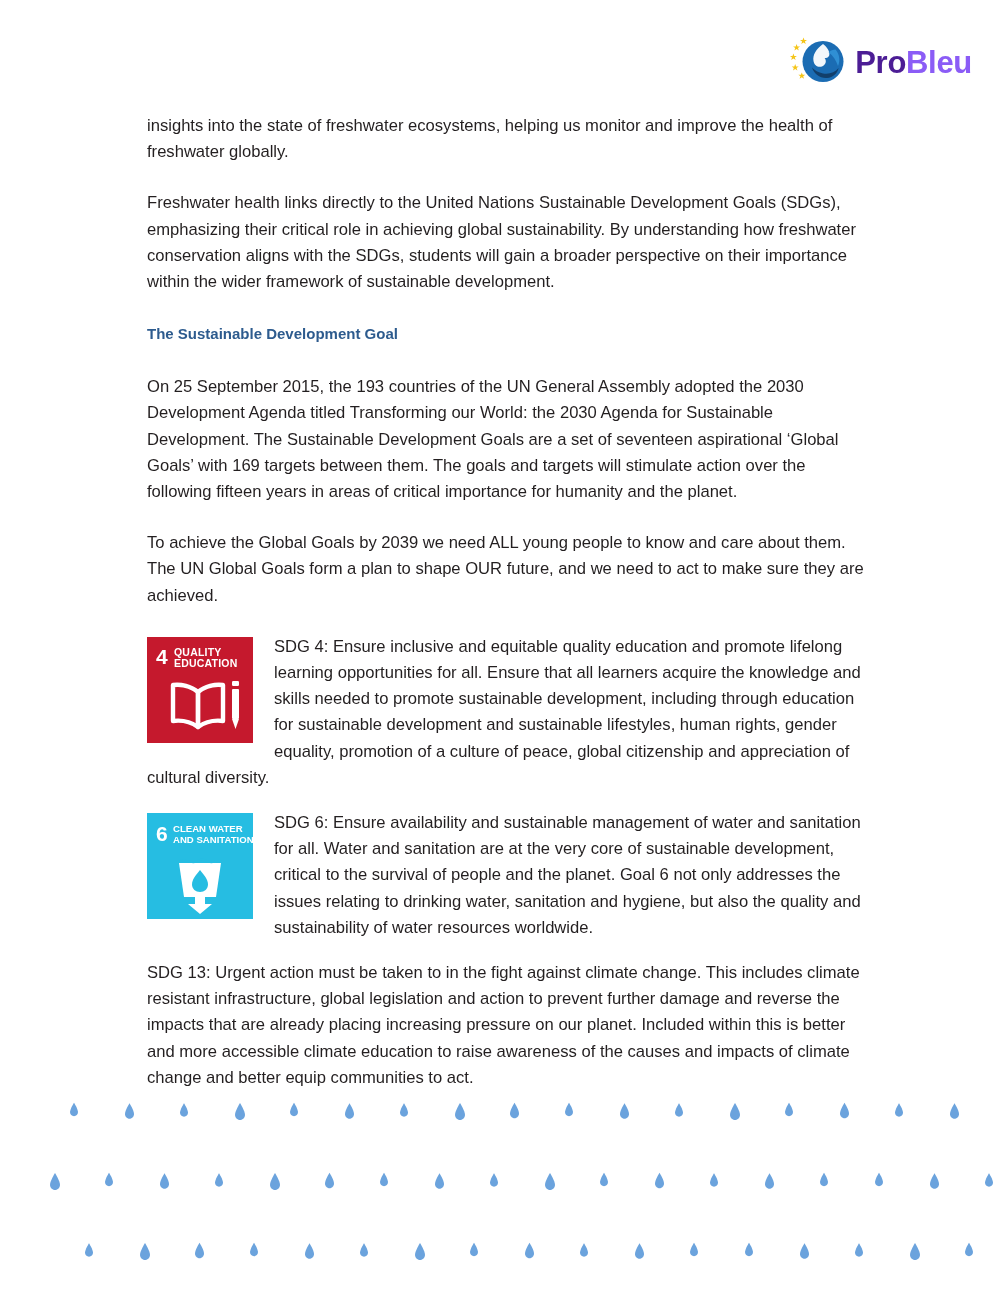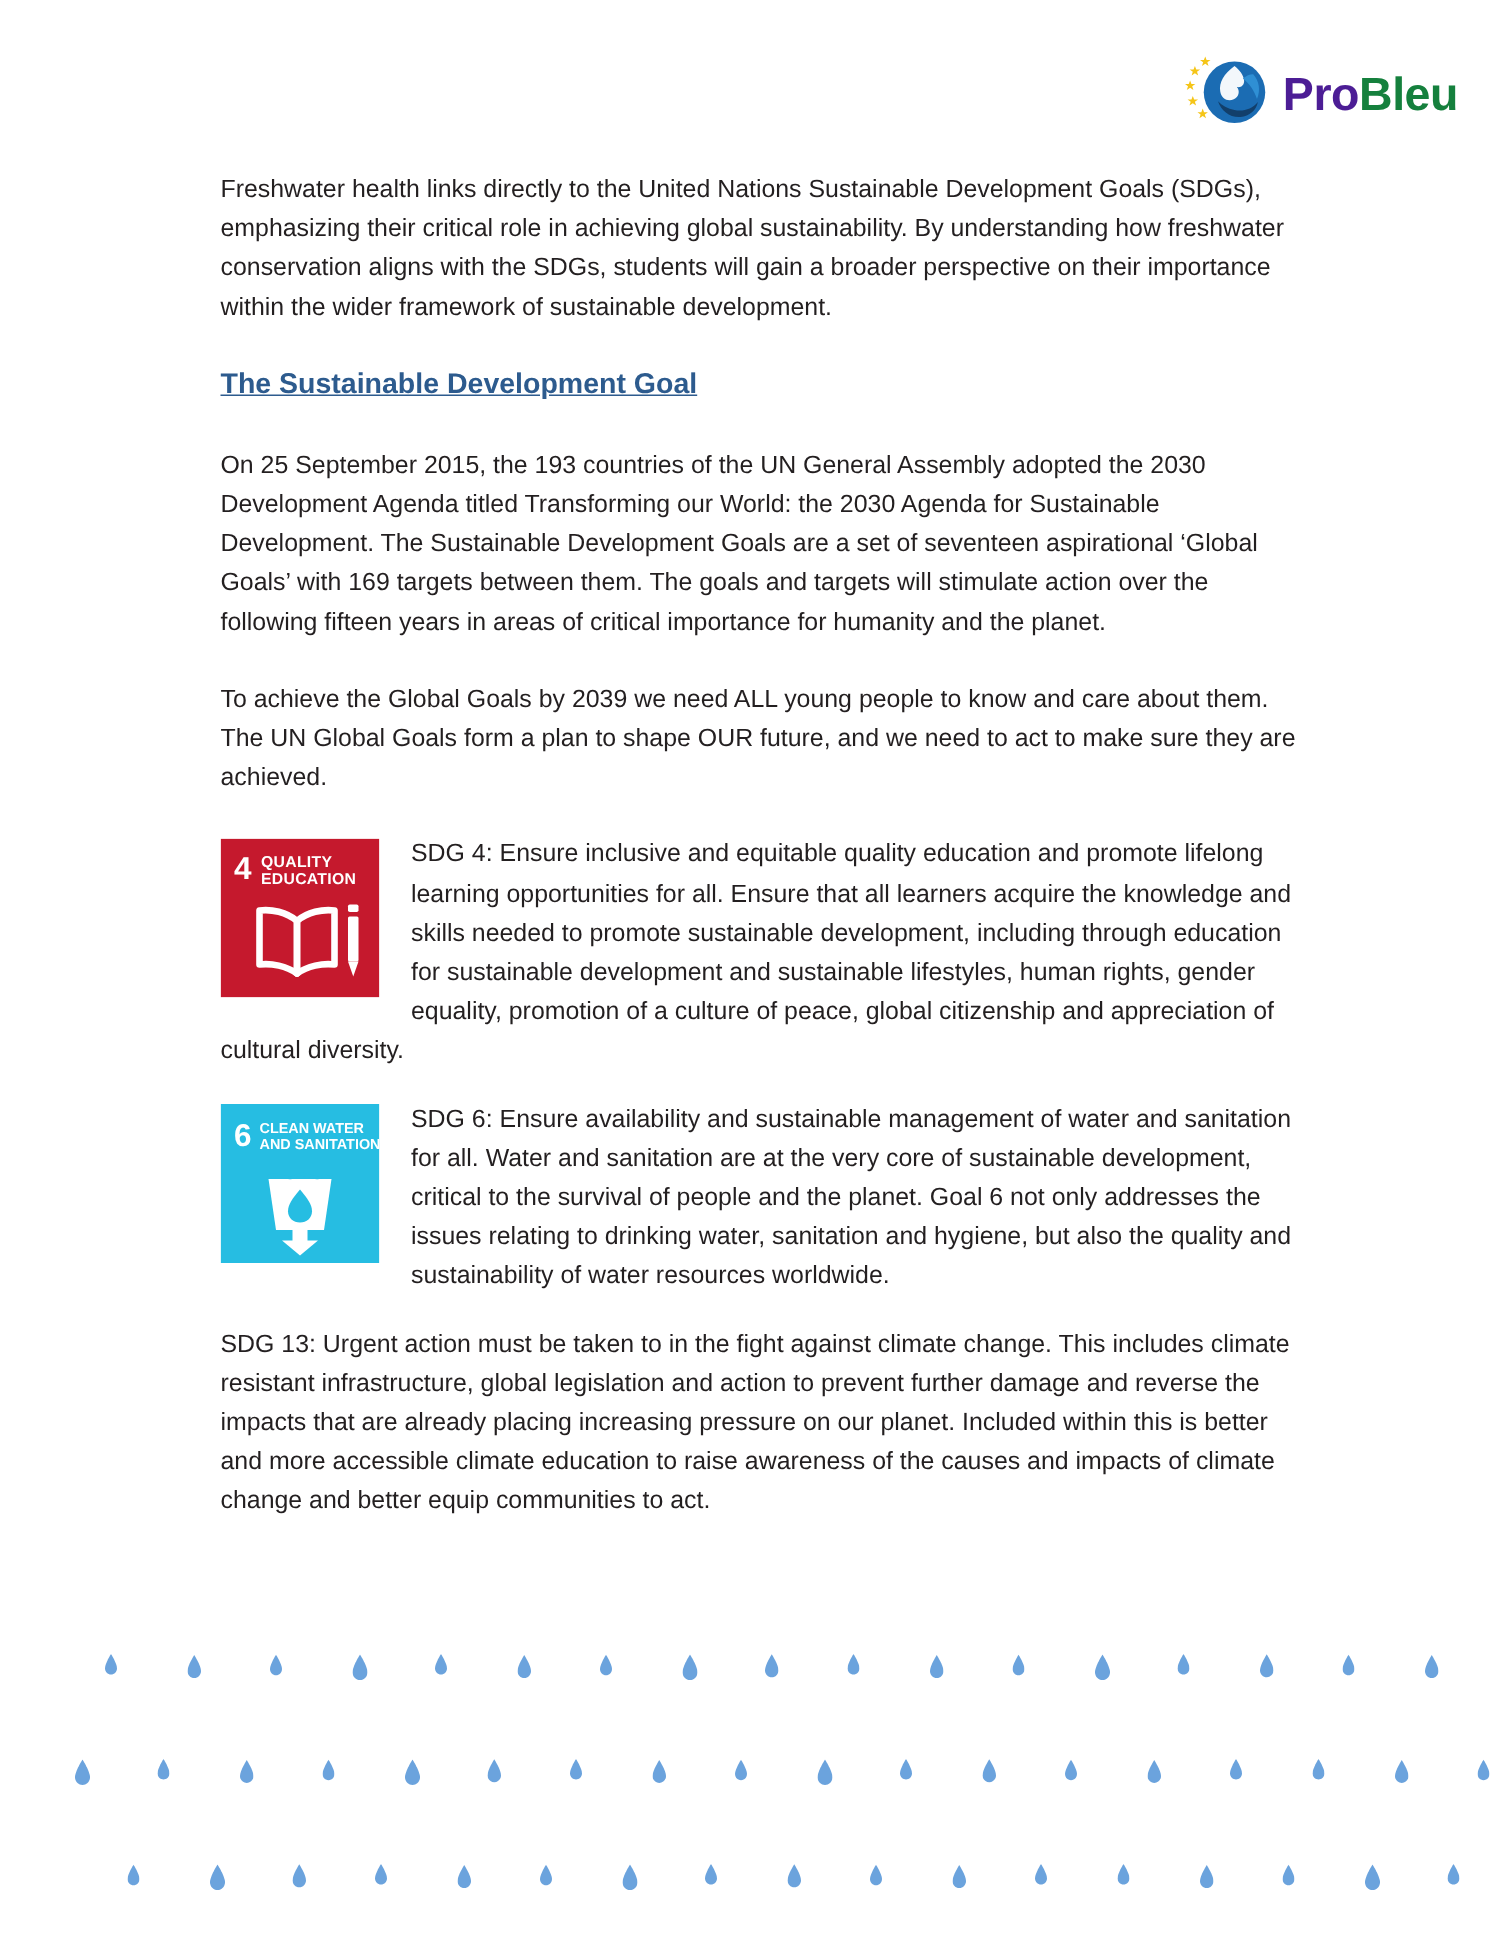--- a/index.html
+++ b/index.html
@@ -27,43 +27,42 @@
   }
   .logo-mark { width: 56px; height: 56px; display: block; }
   .logo-wordmark {
     font-size: 31px;
     font-weight: bold;
     letter-spacing: -0.3px;
     line-height: 1;
     white-space: nowrap;
   }
   .wm-pro  { color: #4c1d95; }
-  .wm-bleu { color: #15803d; }
+  .wm-bleu { color: #8b5cf6; }
 
   
   .content {
     position: absolute;
     left: 147px;
     top: 113px;
     width: 727px;
   }
   p.body-text {
     margin: 0 0 25px 0;
     font-size: 16.6px;
     line-height: 26.2px;
     color: #231f20;
     text-align: left;
   }
   h2.section-heading {
     margin: 9px 0 26px 0;
-    font-size: 19px;
+    font-size: 15px;
     line-height: 28px;
     font-weight: bold;
     color: #2d5b8e;
-    text-decoration: underline;
   }
 
   
   .sdg-block {
     margin: 0 0 19px 0;
     overflow: hidden;
   }
   .sdg-block p {
     margin: 0;
     font-size: 16.6px;
@@ -122,20 +121,21 @@
       <path d="M45.5 15.5 C49.5 20 50.5 26.5 48 32 C46.2 26.5 43 21.6 38.6 18.3 C41 16.4 43.4 15.4 45.5 15.5 Z" fill="#2f8fd4"></path>
     </svg>
   </span>
   <span class="logo-wordmark">
     <span class="wm-pro">Pro</span><span class="wm-bleu">Bleu</span>
   </span>
 </div>
 
 <div class="content">
 
+  <p class="body-text">insights into the state of freshwater ecosystems, helping us monitor and improve the health of freshwater globally.</p>
 
   <p class="body-text">Freshwater health links directly to the United Nations Sustainable Development Goals (SDGs), emphasizing their critical role in achieving global sustainability. By understanding how freshwater conservation aligns with the SDGs, students will gain a broader perspective on their importance within the wider framework of sustainable development.</p>
 
   <h2 class="section-heading">The Sustainable Development Goal</h2>
 
   <p class="body-text">On 25 September 2015, the 193 countries of the UN General Assembly adopted the 2030 Development Agenda titled Transforming our World: the 2030 Agenda for Sustainable Development. The Sustainable Development Goals are a set of seventeen aspirational ‘Global Goals’ with 169 targets between them. The goals and targets will stimulate action over the following fifteen years in areas of critical importance for humanity and the planet.</p>
 
   <p class="body-text">To achieve the Global Goals by 2039 we need ALL young people to know and care about them. The UN Global Goals form a plan to shape OUR future, and we need to act to make sure they are achieved.</p>
 
   <div class="sdg-block">

